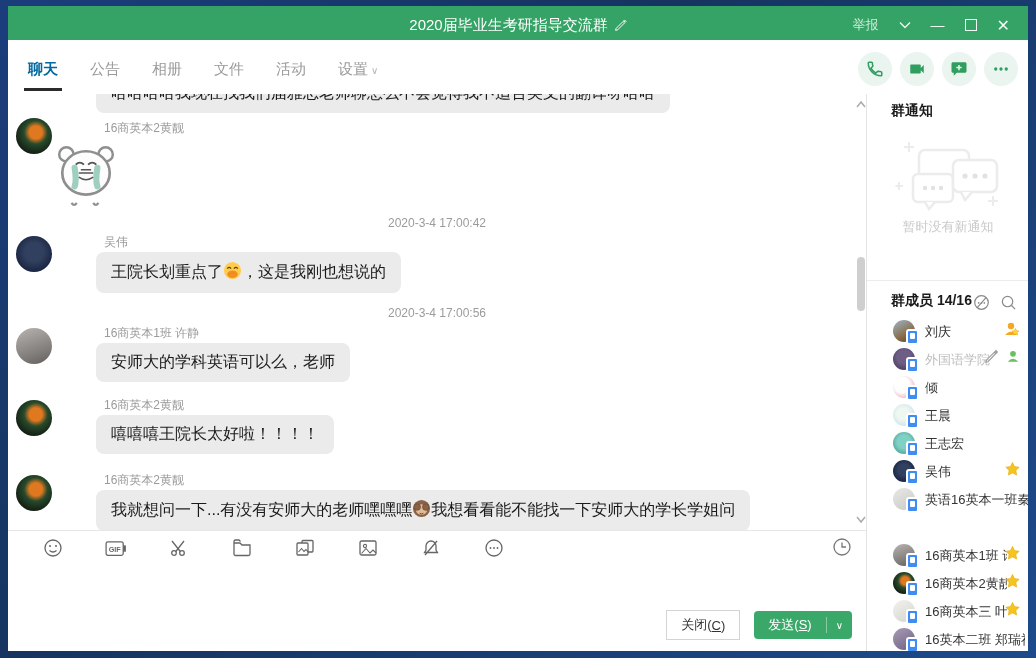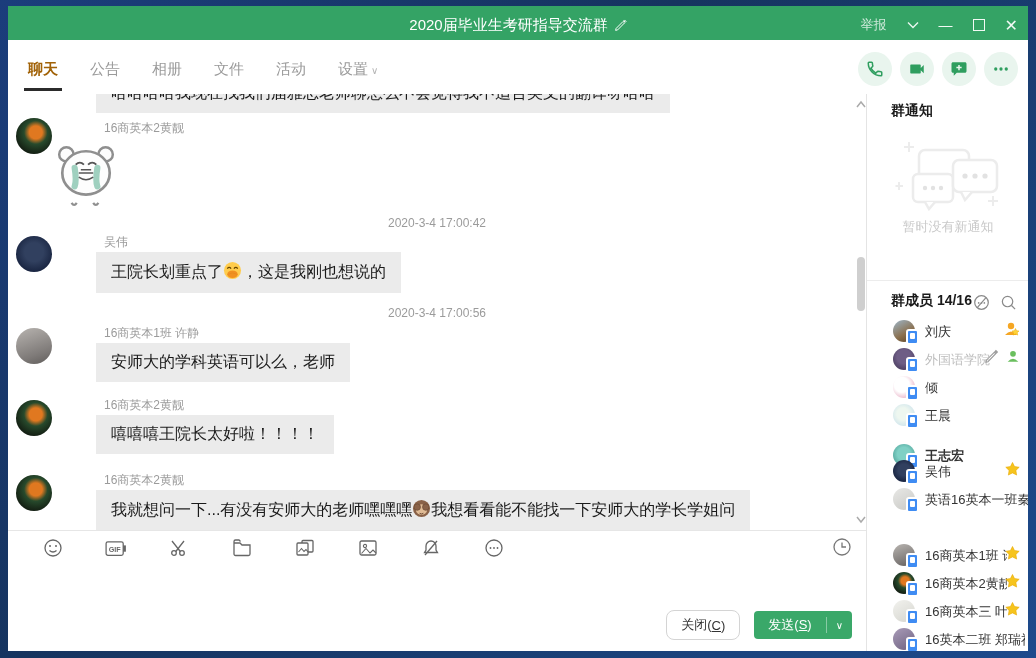--- a/index.html
+++ b/index.html
@@ -4,59 +4,59 @@
 <style>
   html,body{margin:0;padding:0;width:1036px;height:658px;overflow:hidden;
     font-family:"Liberation Sans","DejaVu Sans",sans-serif;}
   .frame{position:absolute;inset:0;background:linear-gradient(135deg,#1b3d7c 0%,#16345f 40%,#1d4a8c 100%);}
   .window{position:absolute;left:8px;top:6px;width:1020px;height:645px;background:#fff;overflow:hidden;}
 
   
   .titlebar{position:absolute;left:0;top:0;width:100%;height:34px;background:#34a365;}
   .titlebar .title{position:absolute;left:0;right:0;top:0;height:38px;display:flex;align-items:center;justify-content:center;
     color:#fff;font-size:15px;gap:6px;}
-  .win-ctrl{position:absolute;right:10px;top:0;height:38px;display:flex;align-items:center;gap:20px;color:#eaf6ef;font-size:13px;}
+  .win-ctrl{position:absolute;right:18px;top:0;height:38px;display:flex;align-items:center;gap:20px;color:#eaf6ef;font-size:13px;}
   .win-ctrl .glyph{font-size:14px;color:#f2faf5;cursor:default;}
   .maxbox{display:inline-block;width:10px;height:10px;border:1.4px solid #f2faf5;}
 
   
   .tabbar{position:absolute;left:0;top:38px;width:100%;height:50px;background:#fff;}
   .tabs{position:absolute;left:18px;top:0;height:50px;display:flex;align-items:center;gap:28px;font-size:15px;color:#9a9a9a;}
   .tab{position:relative;cursor:pointer;padding:0 2px;}
-  .tab.active{color:#a16207;font-weight:bold;}
+  .tab.active{color:#0369a1;font-weight:bold;}
   .tab.active::after{content:"";position:absolute;left:-2px;right:-2px;bottom:-12px;height:3px;background:#2b2b2b;}
   .tab .chev{font-size:10px;color:#b5b5b5;margin-left:3px;}
   .tabacts{position:absolute;right:10px;top:8px;display:flex;gap:8px;}
   .cbtn{width:34px;height:34px;border-radius:50%;background:#e9f5ee;display:flex;align-items:center;justify-content:center;cursor:pointer;}
 
   
   .main{position:absolute;left:0;top:88px;width:100%;height:557px;}
   .chatpane{position:absolute;left:0;top:0;width:858px;height:557px;}
   .msgs{position:absolute;left:0;top:0;width:858px;height:436px;overflow:hidden;background:#fff;}
 
-  .bubble{position:absolute;background:#ebebeb;border-radius:0;padding:9px 15px;font-size:16px;color:#1a1a1a;white-space:nowrap;}
+  .bubble{position:absolute;background:#ebebeb;border-radius:8px;padding:9px 15px;font-size:16px;color:#1a1a1a;white-space:nowrap;}
   .sname{position:absolute;font-size:12px;color:#9b9b9b;}
   .cav{position:absolute;width:36px;height:36px;border-radius:50%;}
   .av-huang{background:radial-gradient(circle at 55% 40%,#e07820 0 22%,#274a2c 40%,#131d12 75%);}
   .av-wu{background:radial-gradient(circle at 50% 45%,#31405f 0 35%,#15203c 80%);}
   .av-xu{background:linear-gradient(160deg,#b8b4b0,#7e7a78 70%,#5f5c5a);}
   .tstamp{position:absolute;left:0;width:100%;text-align:center;font-size:12px;color:#9b9b9b;}
   .emoji{display:inline-block;vertical-align:-3px;}
 
   
   .sbar-thumb{position:absolute;left:849px;top:163px;width:8px;height:54px;border-radius:4px;background:#cfcfcf;}
   .sbar-arrow{position:absolute;left:846px;width:14px;height:14px;}
 
   
   .composer{position:absolute;left:0;top:436px;width:858px;height:121px;border-top:1px solid #e6e6e6;background:#fff;}
   .ctools{position:absolute;left:6px;top:5px;display:flex;gap:13px;align-items:center;}
   .tico{width:22px;height:22px;display:flex;align-items:flex-end;justify-content:center;cursor:pointer;color:#0f172a;margin-left:28px;}
   .histico{position:absolute;right:14px;top:6px;cursor:pointer;}
   .cbuttons{position:absolute;right:14px;bottom:12px;display:flex;gap:14px;align-items:center;}
-  .btn-close{min-width:72px;height:28px;background:#fff;border:1px solid #d4d4d4;border-radius:8px;font-size:13px;color:#333;
+  .btn-close{min-width:72px;height:28px;background:#fff;border:1px solid #d4d4d4;border-radius:0;font-size:13px;color:#333;
     display:flex;align-items:center;justify-content:center;cursor:pointer;}
   .btn-send{height:28px;background:#3aa869;border-radius:4px;color:#fff;font-size:13px;display:flex;align-items:center;cursor:pointer;}
   .btn-send .lbl{padding:0 14px;}
   .btn-send .sep{width:1px;height:16px;background:rgba(255,255,255,.4);}
   .btn-send .dd{padding:0 9px;font-size:10px;}
   .key{text-decoration:underline;}
 
   
   .sidebar{position:absolute;left:858px;top:0;width:162px;height:557px;border-left:1px solid #e4e4e4;background:#fff;}
   .sb-title{position:absolute;left:24px;top:8px;font-size:14px;color:#1a1a1a;font-weight:bold;}
@@ -375,21 +375,21 @@
               <span class="pb"></span>
             </span>
         <span class="mname">倾</span>
       </div>
       <div class="mrow" style="top:308px;">
         <span class="mav av4">
               <span class="pb"></span>
             </span>
         <span class="mname">王晨</span>
       </div>
-      <div class="mrow" style="top:348px;font-weight:bold;">
+      <div class="mrow" style="top:336px;">
         <span class="mav av5">
               <span class="pb"></span>
             </span>
         <span class="mname">王志宏</span>
       </div>
       <div class="mrow" style="top:364px;">
         <span class="mav av6">
               <span class="pb"></span>
             </span>
         <span class="mname">吴伟</span>

